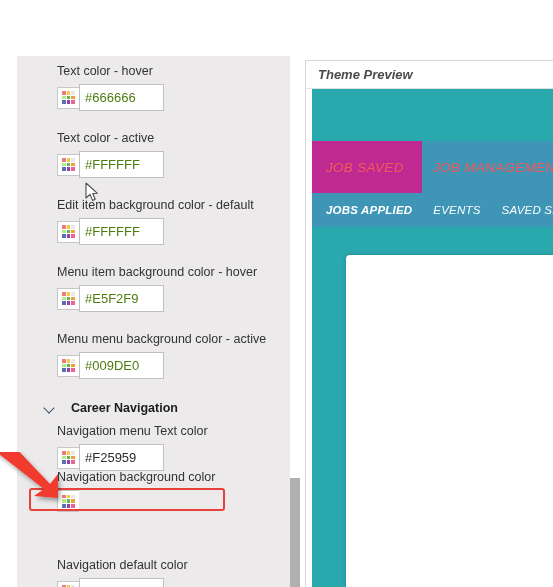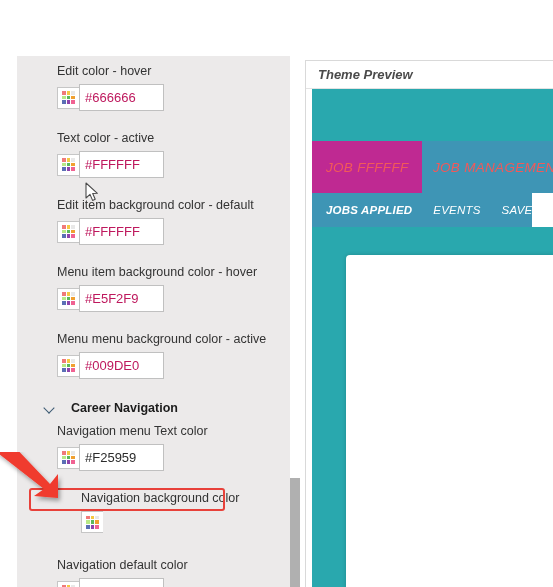--- a/index.html
+++ b/index.html
@@ -61,21 +61,21 @@
     display:grid;grid-template-columns:repeat(3,1fr);grid-template-rows:repeat(3,1fr);
     gap:1px;
   }
   .swatch-grid i{display:block;}
   .color-input{
     width:85px;height:27px;box-sizing:border-box;
     border:1px solid #c0c0c0;background:#ffffff;
     font-family:"Liberation Sans", sans-serif;font-size:13px;
     padding:0 5px;color:#2b2b2b;outline:none;
   }
-  .color-input.placeholder{color:#be185d;}
+  .color-input.placeholder{color:#4d7c0f;}
 
   
   .section-head{
     position:absolute;left:0;width:283px;
     display:flex;align-items:center;gap:15px;padding-left:28px;
   }
   .chev{
     width:11px;height:11px;position:relative;flex:0 0 auto;
   }
   .chev::after{
@@ -124,21 +124,21 @@
     position:absolute;left:0;top:0;width:110px;height:52px;
     display:flex;align-items:center;padding-left:14px;box-sizing:border-box;
   }
   .pv-tab-primary span{font-size:13.5px;letter-spacing:.3px;white-space:nowrap;}
   .pv-tab-secondary{
     position:absolute;left:110px;top:0;width:132px;height:52px;
     display:flex;align-items:center;padding-left:11px;box-sizing:border-box;
   }
   .pv-tab-secondary span{font-size:13.5px;letter-spacing:.3px;white-space:nowrap;}
   .pv-subnav{
-    position:absolute;left:6px;top:104px;width:220px;height:34px;
+    position:absolute;left:6px;top:104px;width:242px;height:34px;
     display:flex;align-items:center;gap:21px;padding-left:14px;box-sizing:border-box;
   }
   .pv-subnav span{font-size:11.5px;color:#ffffff;white-space:nowrap;letter-spacing:.2px;}
   .pv-subnav span.active{font-weight:bold;}
   .pv-content-bg{
     position:absolute;left:6px;top:138px;width:242px;height:361px;
   }
   .pv-card{
     position:absolute;left:34px;top:28px;width:214px;height:333px;
     background:#ffffff;border-radius:4px 0 0 0;
@@ -163,21 +163,21 @@
 </head>
 <body>
 
 <div id="app">
 
 
   <div class="left-panel">
     <div class="form-scroll">
 
       <div class="field" style="top:8px;">
-        <div class="field-label">Edit color - hover</div>
+        <div class="field-label">Text color - hover</div>
         <div class="field-row">
           <div class="swatch-btn">
             <span class="swatch-grid">
               <i style="background:#F07a7a"></i>
                 <i style="background:#F5C842"></i>
                 <i style="background:#E8E8E8"></i>
               <i style="background:#B8E986"></i>
                 <i style="background:#5CB85C"></i>
                 <i style="background:#F0A030"></i>
               <i style="background:#5B6FB5"></i>
@@ -287,21 +287,21 @@
                 <i style="background:#F0A030"></i>
               <i style="background:#5B6FB5"></i>
                 <i style="background:#8E44AD"></i>
                 <i style="background:#F06292"></i>
             </span>
           </div>
           <input class="color-input" type="text" readonly="" value="#F25959" style="">
         </div>
       </div>
 
-      <div class="field" style="top:435px;margin-left:24px;">
+      <div class="field" style="top:414px;">
         <div class="field-label">Navigation background color</div>
         <div class="field-row">
           <div class="swatch-btn">
             <span class="swatch-grid">
               <i style="background:#F07a7a"></i>
                 <i style="background:#F5C842"></i>
                 <i style="background:#E8E8E8"></i>
               <i style="background:#B8E986"></i>
                 <i style="background:#5CB85C"></i>
                 <i style="background:#F0A030"></i>
@@ -337,21 +337,21 @@
   <div class="preview-panel">
     <div class="preview-head">
       <div class="preview-head-text">Theme Preview</div>
     </div>
     <div class="preview-body">
 
       <div class="pv-banner" style="background:#29A8AE"></div>
 
       <div class="pv-navrow" style="background:#3E95B5">
         <div class="pv-tab-primary" style="background:#BF2992">
-          <span style="color:#F25959">JOB FFFFFF</span>
+          <span style="color:#F25959">JOB SAVED</span>
         </div>
         <div class="pv-tab-secondary">
           <span style="color:#F25959">JOB MANAGEMENT</span>
         </div>
       </div>
 
       <div class="pv-subnav" style="background:#3E95B5">
         <span class="active">JOBS APPLIED</span>
         <span>EVENTS</span>
         <span>SAVED SEA</span>

